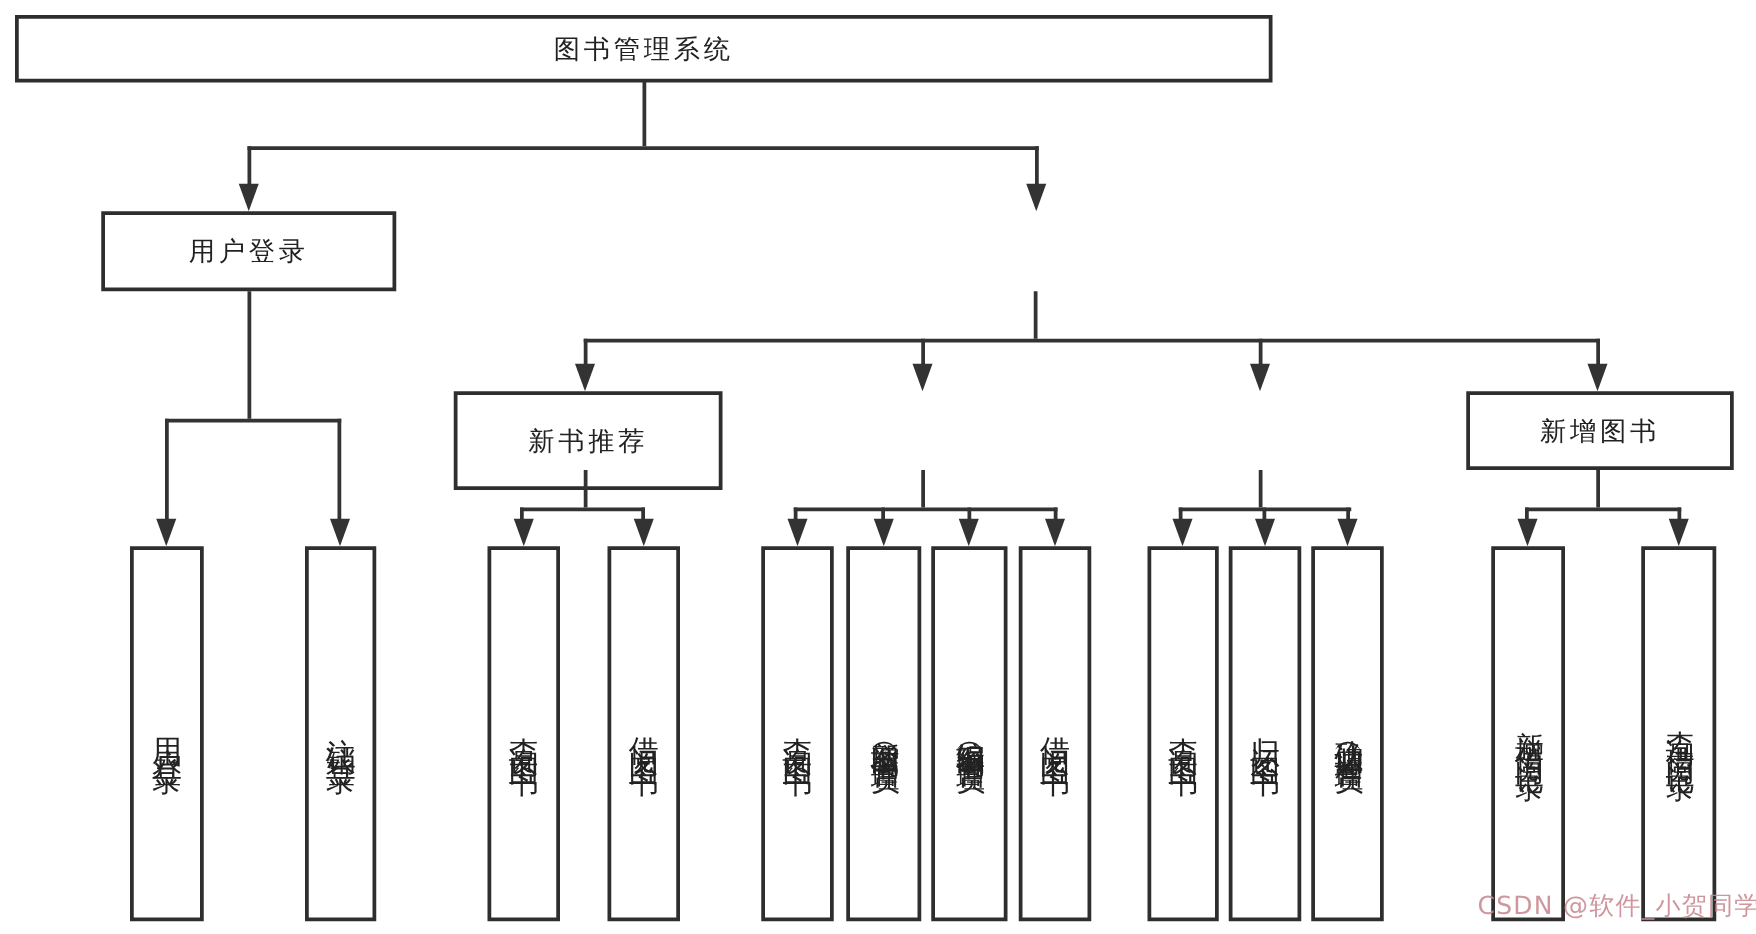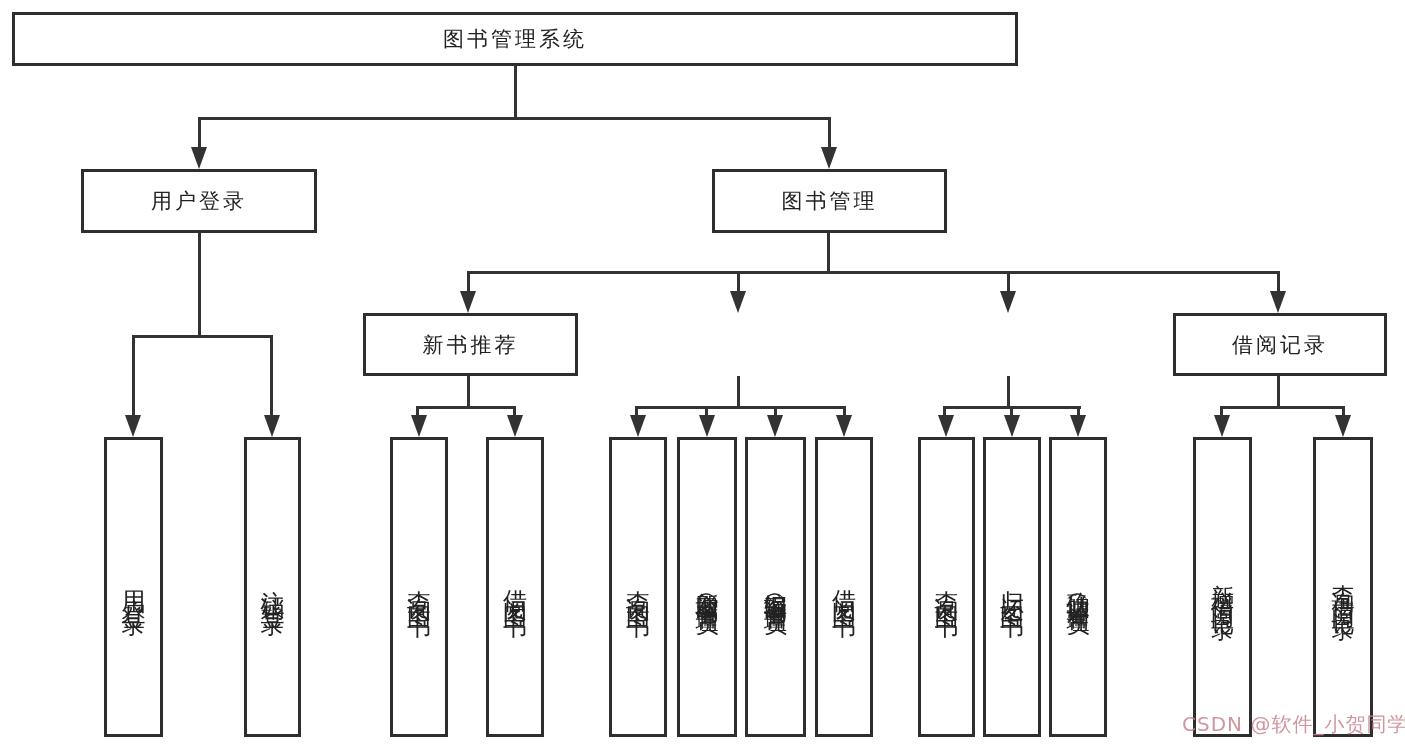--- a/index.html
+++ b/index.html
@@ -69,47 +69,44 @@
   <div class="vline" style="left:514px;top:65px;height:52px"></div>
   <div class="hline" style="left:198px;top:117px;width:633px"></div>
   <div class="vline" style="left:198px;top:117px;height:32px"></div>
   <div class="vline" style="left:828px;top:117px;height:32px"></div>
   <div class="arrow" style="left:191px;top:147px"></div>
   <div class="arrow" style="left:821px;top:147px"></div>
 
   <div class="hbox" style="left:81px;top:169px;width:236px;height:64px">
     <span>用户登录</span>
   </div>
-  <div class="hbox" style="left:712px;top:169px;width:235px;height:64px">
-    <span>图书管理</span>
-  </div>
 
   <div class="vline" style="left:198px;top:233px;height:102px"></div>
   <div class="hline" style="left:132px;top:335px;width:141px"></div>
   <div class="vline" style="left:132px;top:335px;height:82px"></div>
   <div class="vline" style="left:270px;top:335px;height:82px"></div>
   <div class="arrow" style="left:125px;top:415px"></div>
   <div class="arrow" style="left:264px;top:415px"></div>
 
   <div class="vline" style="left:827px;top:233px;height:38px"></div>
   <div class="hline" style="left:467px;top:271px;width:813px"></div>
   <div class="vline" style="left:467px;top:271px;height:22px"></div>
   <div class="vline" style="left:737px;top:271px;height:22px"></div>
   <div class="vline" style="left:1007px;top:271px;height:22px"></div>
   <div class="vline" style="left:1277px;top:271px;height:22px"></div>
   <div class="arrow" style="left:460px;top:291px"></div>
   <div class="arrow" style="left:730px;top:291px"></div>
   <div class="arrow" style="left:1000px;top:291px"></div>
   <div class="arrow" style="left:1270px;top:291px"></div>
 
-  <div class="hbox" style="left:363px;top:313px;width:215px;height:63px">
+  <div class="hbox" style="left:363px;top:313px;width:215px;height:79px">
     <span>新书推荐</span>
   </div>
   <div class="hbox" style="left:1173px;top:313px;width:214px;height:63px">
-    <span>借阅记录</span>
+    <span>新增图书</span>
   </div>
 
   <div class="vline" style="left:467px;top:376px;height:30px"></div>
   <div class="hline" style="left:416px;top:406px;width:100px"></div>
   <div class="vline" style="left:416px;top:406px;height:11px"></div>
   <div class="vline" style="left:513px;top:406px;height:11px"></div>
   <div class="arrow" style="left:411px;top:415px"></div>
   <div class="arrow" style="left:507px;top:415px"></div>
 
   <div class="vline" style="left:737px;top:376px;height:30px"></div>

